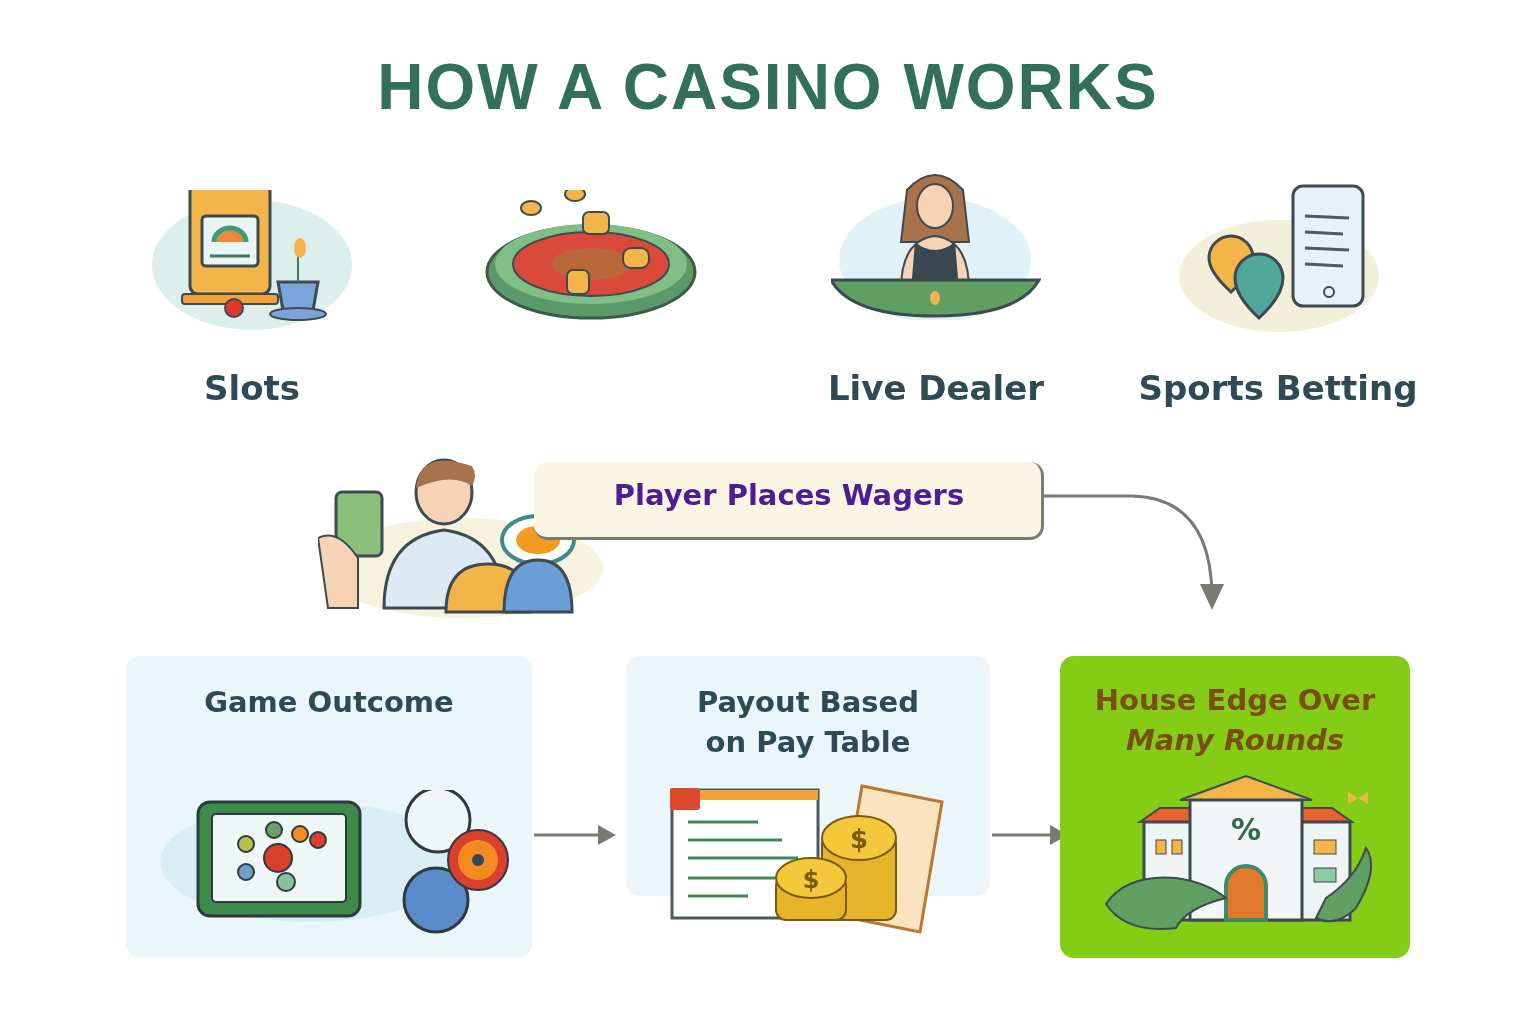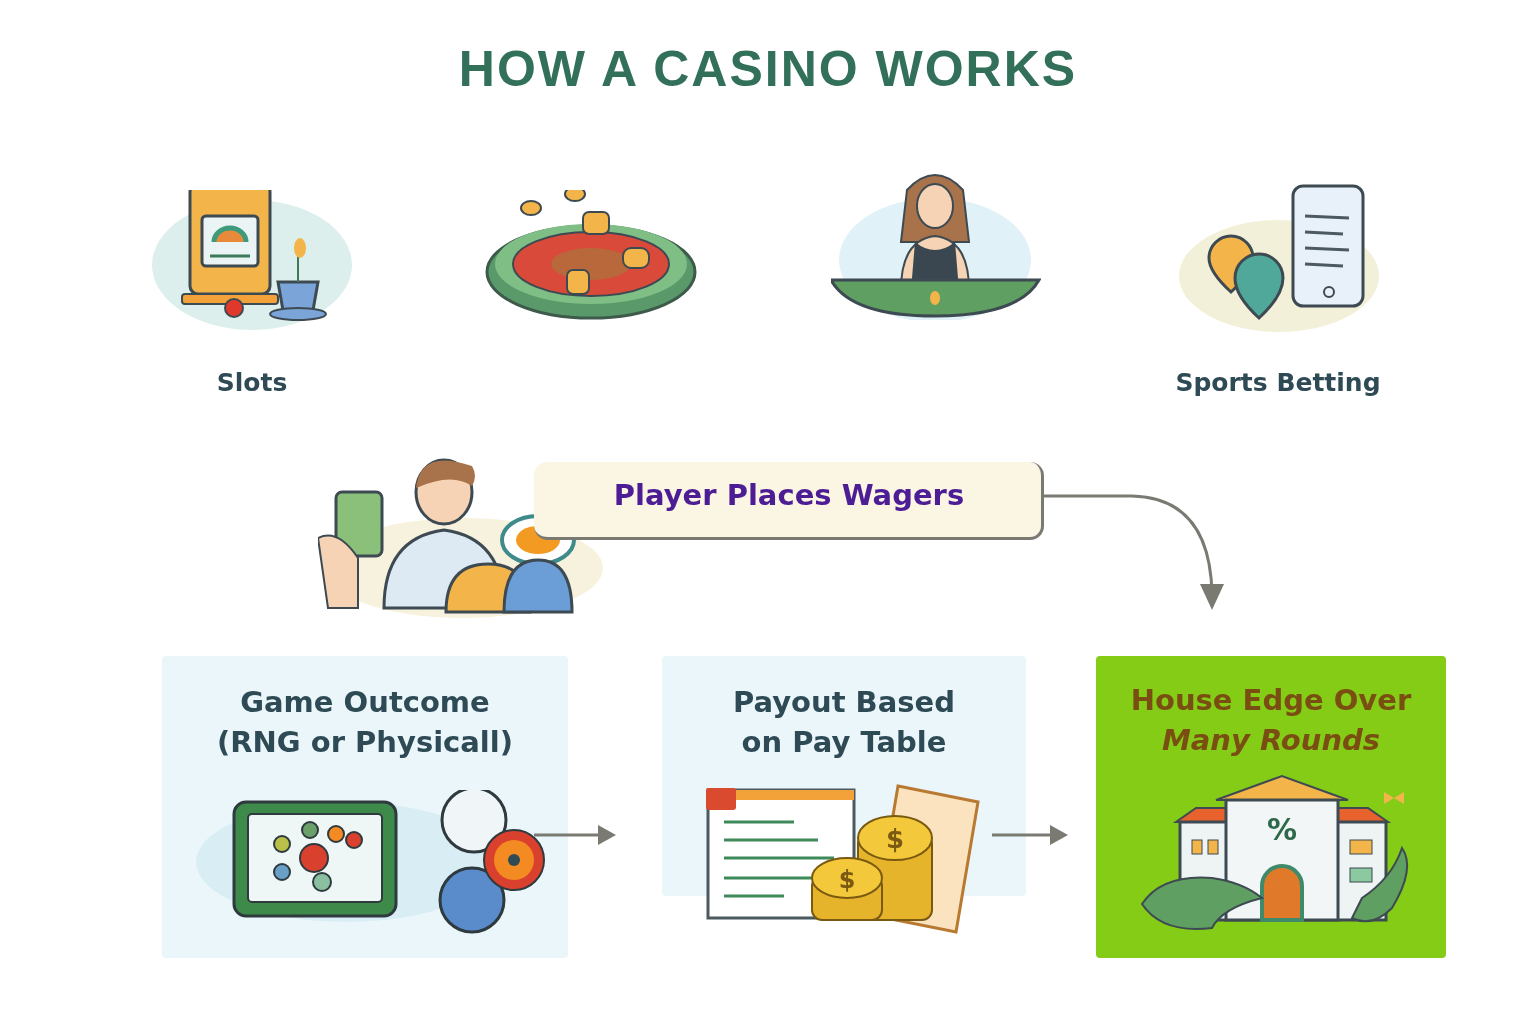--- a/index.html
+++ b/index.html
@@ -1,24 +1,24 @@
 <!DOCTYPE html>
 <html><head>
 <meta charset="utf-8">
 <style>
   html,body{margin:0;padding:0;}
   body{width:1536px;height:1024px;background:#ffffff;position:relative;overflow:hidden;font-family:"DejaVu Sans","Liberation Sans",sans-serif;}
   .abs{position:absolute;}
-  .title{left:0;top:40px;width:1536px;text-align:center;font-family:"Liberation Sans",sans-serif;font-weight:bold;font-size:50px;letter-spacing:2px;color:#33705a;}
+  .title{left:0;top:50px;width:1536px;text-align:center;font-family:"Liberation Sans",sans-serif;font-weight:bold;font-size:64px;letter-spacing:2px;color:#33705a;}
   .cat{width:300px;text-align:center;}
-  .cat-label{position:absolute;left:0;top:178px;width:300px;text-align:center;font-size:25px;font-weight:bold;color:#2e4a55;}
+  .cat-label{position:absolute;left:0;top:178px;width:300px;text-align:center;font-size:34px;font-weight:bold;color:#2e4a55;}
   .cat svg{position:absolute;left:50px;top:0;}
   .wager-box{left:534px;top:462px;width:510px;height:78px;background:#faf6e3;border-radius:14px;border-right:3px solid #7a7a72;border-bottom:3px solid #7a7a72;box-sizing:border-box;}
   .wager-text{left:534px;top:478px;width:510px;text-align:center;font-size:29px;font-weight:bold;color:#4c1d95;}
-  .card{border-radius:4px;margin-left:36px;}
+  .card{border-radius:14px;}
   .card-title{position:absolute;left:0;width:100%;text-align:center;font-size:29px;font-weight:bold;line-height:40px;}
 </style>
 </head>
 <body>
 
 <div class="abs title">HOW A CASINO WORKS</div>
 
 <div class="abs cat" style="left:102px;top:190px;height:220px;">
   <svg width="200" height="140" viewBox="0 0 200 140">
     <ellipse cx="100" cy="75" rx="100" ry="65" fill="#dcefec"></ellipse>
@@ -53,20 +53,21 @@
 <div class="abs cat" style="left:786px;top:190px;height:220px;">
   <svg width="210" height="150" viewBox="0 0 210 150" style="left:45px;top:-20px;">
     <ellipse cx="104" cy="90" rx="96" ry="62" fill="#e1f1f8"></ellipse>
     <path d="M76 20 q28 -30 56 0 l6 52 h-68z" fill="#a8724a" stroke="#3d4a52" stroke-width="2"></path>
     <ellipse cx="104" cy="36" rx="18" ry="22" fill="#f6d3b4" stroke="#3d4a52" stroke-width="2"></ellipse>
     <path d="M70 120 q0 -50 34 -54 q34 4 34 54z" fill="#f6d3b4" stroke="#3d4a52" stroke-width="2"></path>
     <path d="M80 120 l4 -48 q20 16 40 0 l4 48z" fill="#3a4750"></path>
     <path d="M0 110 h208 q-20 36 -104 36 q-84 0 -104 -36z" fill="#5f9f62" stroke="#3d4a52" stroke-width="3"></path>
     <ellipse cx="104" cy="128" rx="5" ry="7" fill="#f3b54a"></ellipse>
   </svg>
+  <div class="cat-label">Live Dealer</div>
 </div>
 
 <div class="abs cat" style="left:1128px;top:190px;height:220px;">
   <svg width="210" height="150" viewBox="0 0 210 150" style="left:45px;top:-8px;">
     <ellipse cx="106" cy="94" rx="100" ry="56" fill="#f3f0da"></ellipse>
     <path d="M36 76 a22 22 0 1 1 44 0 q0 14 -22 34 q-22 -20 -22 -34z" fill="#f3b54a" stroke="#3d4a52" stroke-width="3"></path>
     <path d="M62 96 a24 24 0 1 1 48 0 q0 18 -24 40 q-24 -22 -24 -40z" fill="#4fa89a" stroke="#3d4a52" stroke-width="3"></path>
     <rect x="120" y="4" width="70" height="120" rx="10" fill="#e8f0fa" stroke="#3d4a52" stroke-width="3"></rect>
     <line x1="132" y1="34" x2="176" y2="36" stroke="#4a5a5e" stroke-width="3"></line>
     <line x1="132" y1="50" x2="170" y2="52" stroke="#4a5a5e" stroke-width="3"></line>
@@ -93,21 +94,20 @@
 <div class="abs wager-box"></div>
 <div class="abs wager-text">Player Places Wagers</div>
 
 <svg class="abs" style="left:1040px;top:490px;" width="200" height="130" viewBox="0 0 200 130">
   <path d="M4 6 H92 Q170 8 172 104" fill="none" stroke="#7a7a72" stroke-width="3"></path>
   <path d="M160 94 L172 120 L184 94 Z" fill="#7a7a72"></path>
 </svg>
 
 <div class="abs card" style="left:126px;top:656px;width:406px;height:302px;background:#eaf6fa;">
   <div class="card-title" style="top:26px;color:#2e4a55;">Game Outcome</div>
-  <div class="card-title" style="top:66px;color:#2e4a55;">(RNG or Physicall)</div>
   <svg class="abs" style="left:24px;top:134px;" width="370" height="160" viewBox="0 0 370 160">
     <ellipse cx="160" cy="72" rx="150" ry="60" fill="#d9eef4"></ellipse>
     <rect x="48" y="12" width="162" height="114" rx="12" fill="#3e8a4a" stroke="#2e3a3e" stroke-width="3"></rect>
     <rect x="62" y="24" width="134" height="88" rx="4" fill="#eef6f6" stroke="#2e3a3e" stroke-width="2"></rect>
     <circle cx="128" cy="68" r="14" fill="#d9412e" stroke="#2e3a3e" stroke-width="2"></circle>
     <circle cx="96" cy="54" r="8" fill="#b8c04a" stroke="#2e3a3e" stroke-width="2"></circle>
     <circle cx="96" cy="82" r="8" fill="#6aa0c8" stroke="#2e3a3e" stroke-width="2"></circle>
     <circle cx="124" cy="40" r="8" fill="#6aa06a" stroke="#2e3a3e" stroke-width="2"></circle>
     <circle cx="150" cy="44" r="8" fill="#f38a22" stroke="#2e3a3e" stroke-width="2"></circle>
     <circle cx="168" cy="50" r="8" fill="#d9412e" stroke="#2e3a3e" stroke-width="2"></circle>

